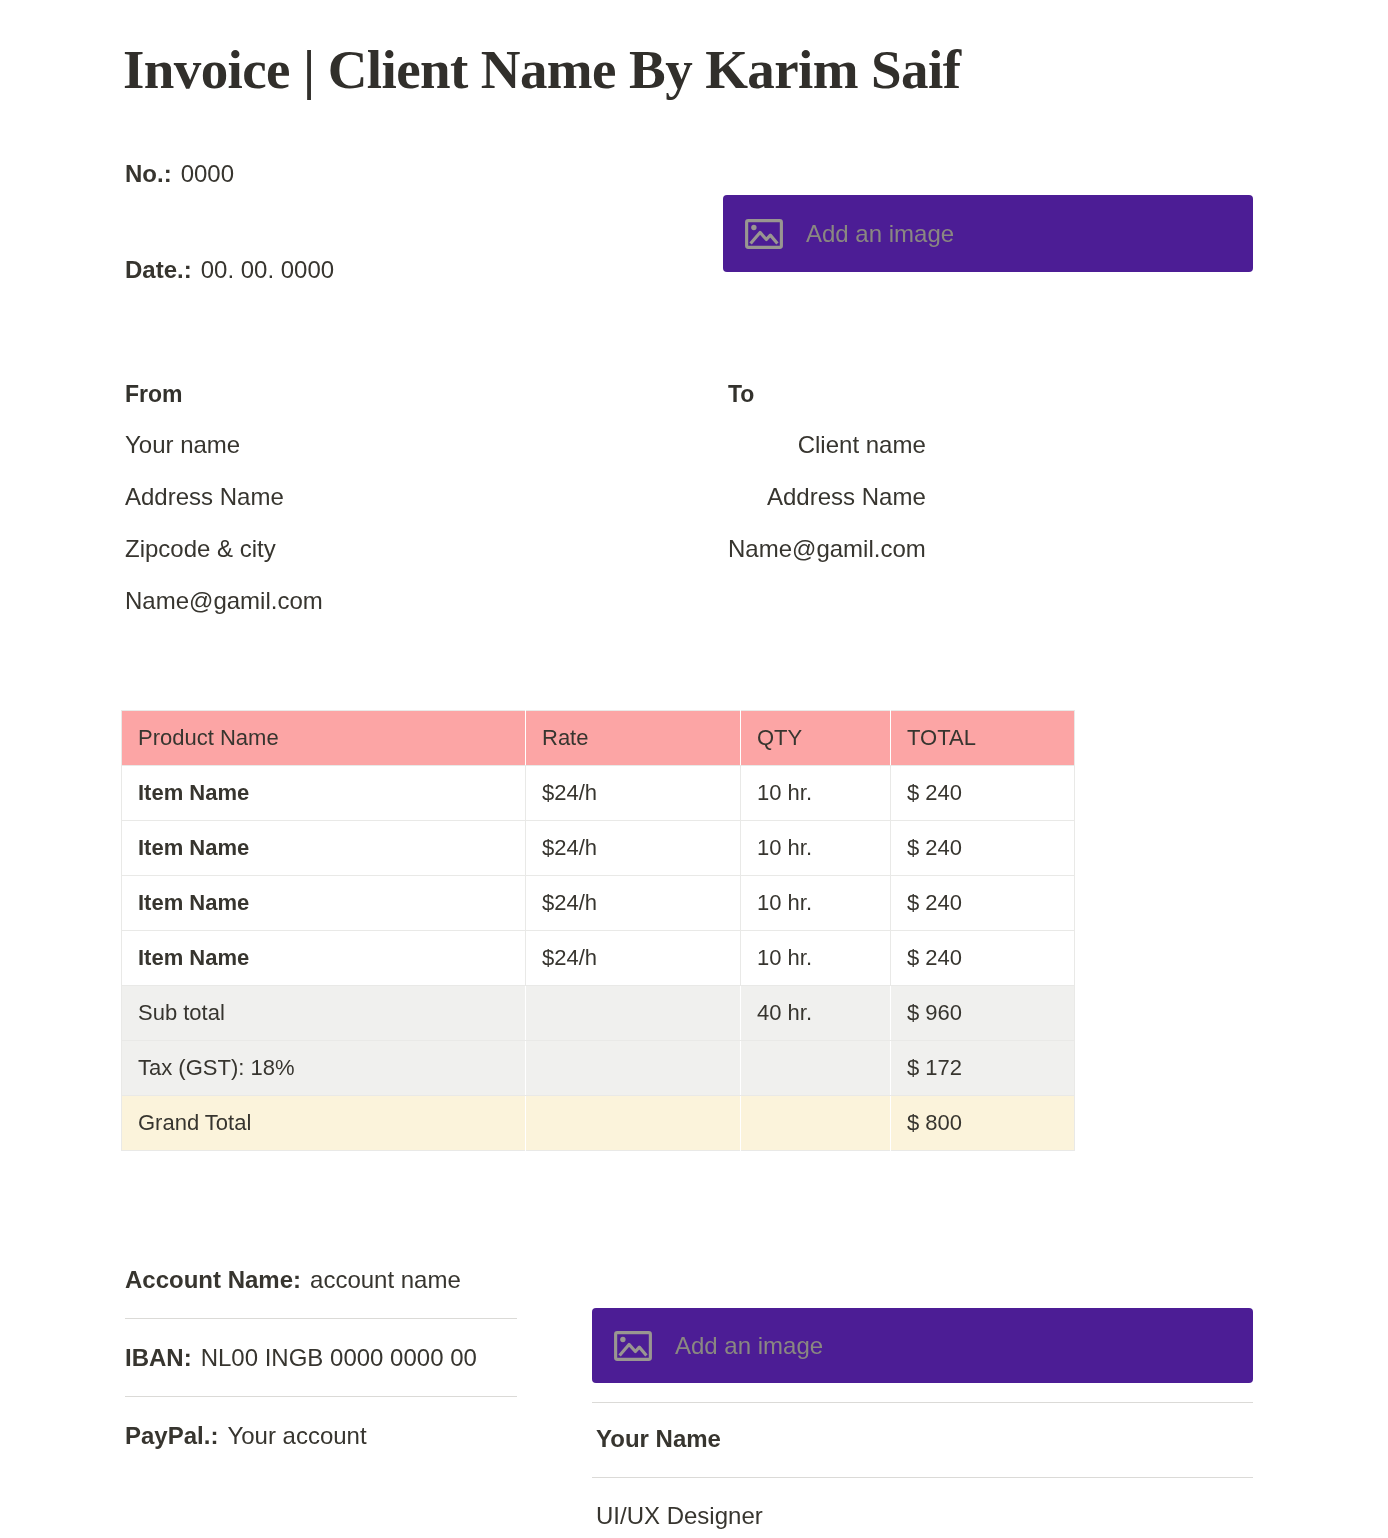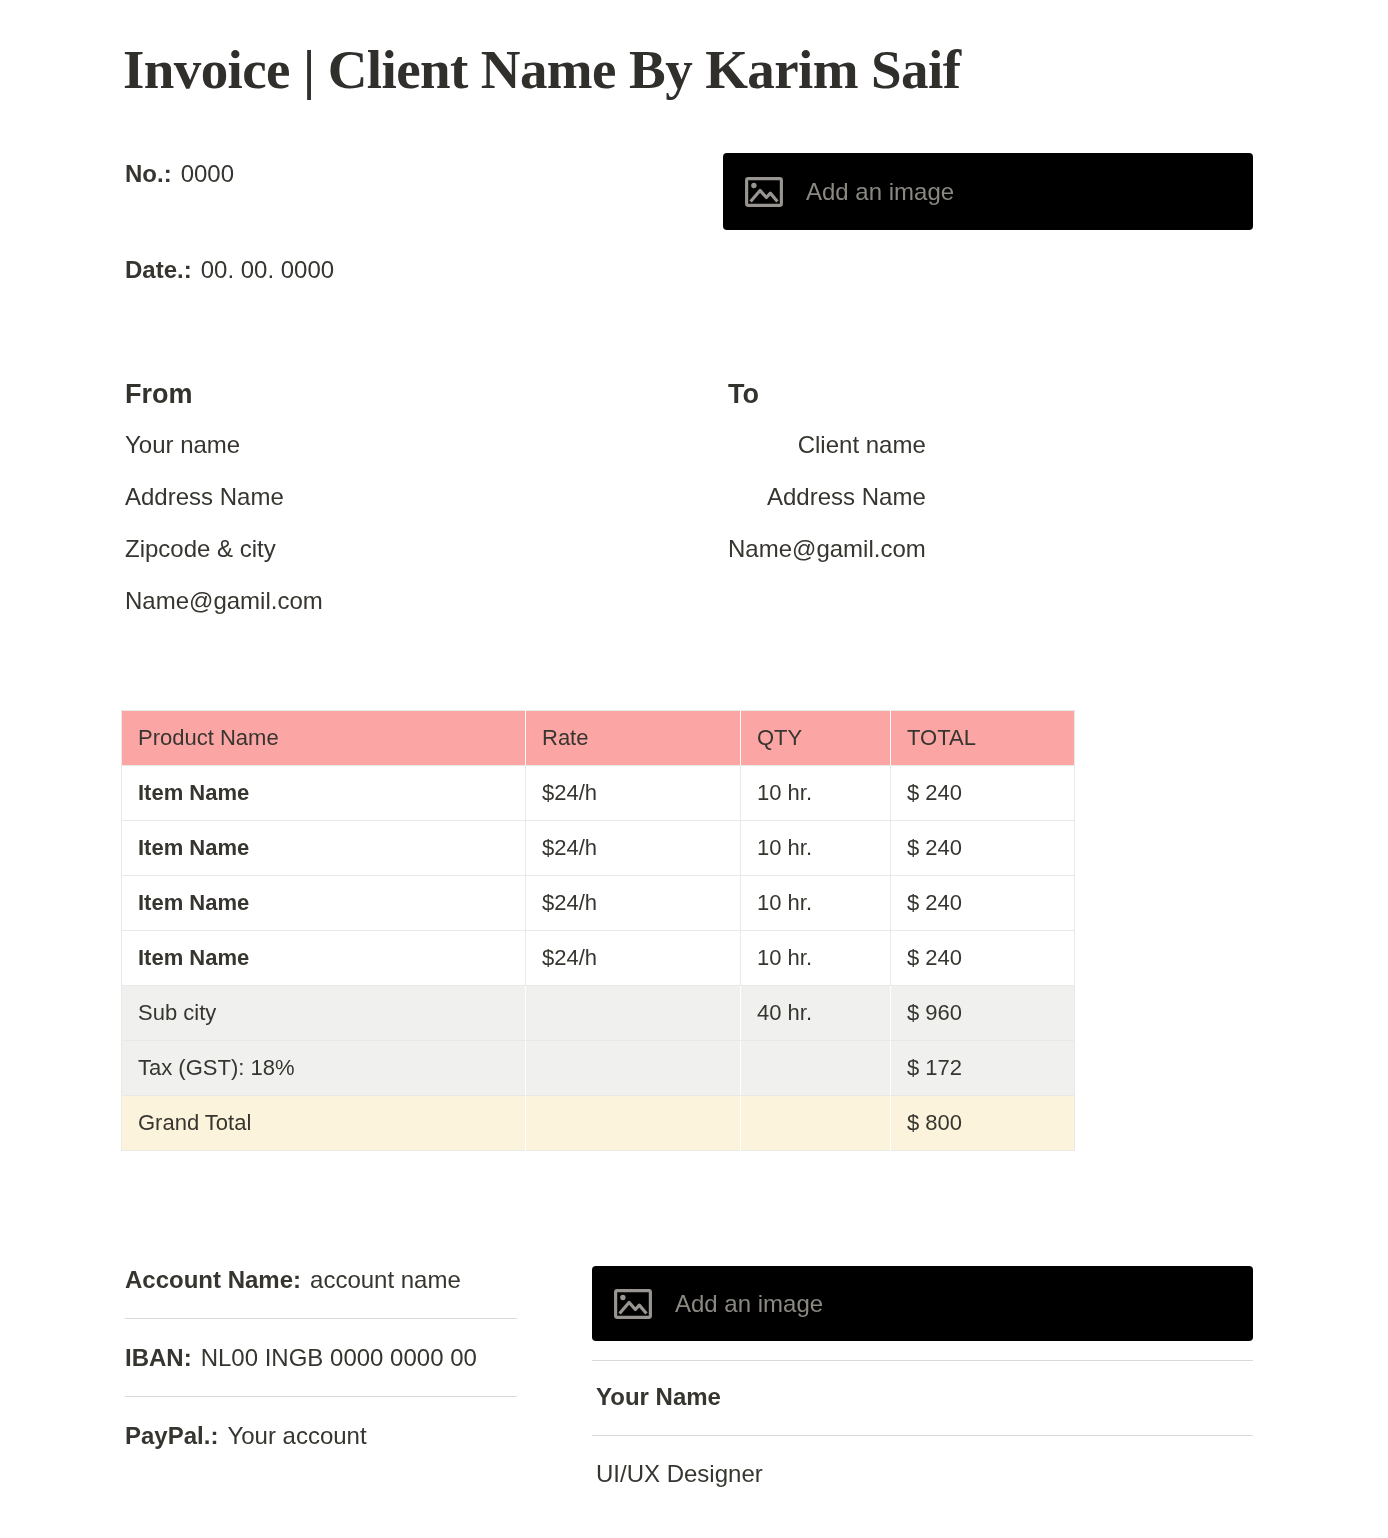--- a/index.html
+++ b/index.html
@@ -32,35 +32,36 @@
     gap: 9px;
     line-height: 27px;
     white-space: nowrap;
   }
   .line-no   { top: 160px; }
   .line-date { top: 212px; margin-top: 44px; }
   .bold { font-weight: 700; }
 
   .img-box {
     position: absolute;
-    background: #000000;
+    background: #4c1d95;
     border-radius: 4px;
     display: flex;
     align-items: center;
     gap: 23px;
     padding: 0 22px;
     cursor: pointer;
+    margin-top: 42px;
   }
   .img-box-1 { left: 723px; top: 153px; width: 530px; height: 77px; }
   .ph-label { font-size: 24px; color: #8a8881; }
   .ph-icon { flex: 0 0 auto; display: block; }
 
   .section-h {
     position: absolute;
-    font-size: 27px;
+    font-size: 23px;
     font-weight: 700;
     line-height: 34px;
     color: #33322d;
   }
   .from-h { left: 125px; top: 377px; }
   .to-h   { left: 728px; top: 377px; }
   .addr {
     position: absolute;
     top: 432px;
     font-size: 24px;
@@ -220,21 +221,21 @@
         <td>10 hr.</td>
         <td>$ 240</td>
       </tr>
       <tr class="row-item">
         <td class="cell-product">Item Name</td>
         <td>$24/h</td>
         <td>10 hr.</td>
         <td>$ 240</td>
       </tr>
       <tr class="row-gray">
-        <td>Sub city</td>
+        <td>Sub total</td>
         <td></td>
         <td>40 hr.</td>
         <td>$ 960</td>
       </tr>
       <tr class="row-gray">
         <td>Tax (GST): 18%</td>
         <td></td>
         <td></td>
         <td>$ 172</td>
       </tr>

